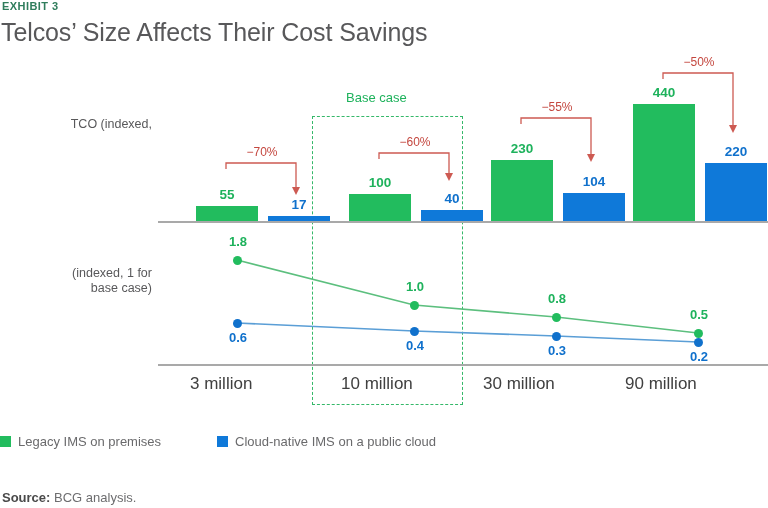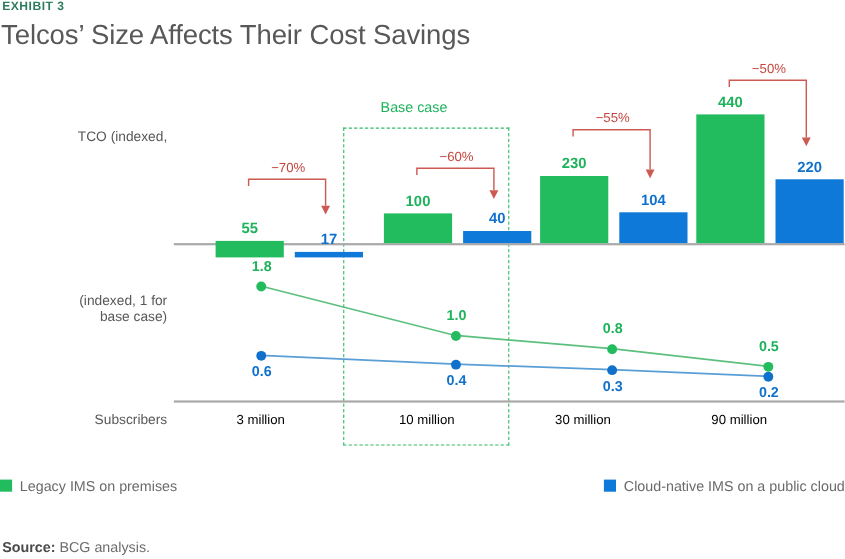--- a/index.html
+++ b/index.html
@@ -87,28 +87,28 @@
   .dot-green{background:#22bc5e;}
   .dot-blue{background:#1071cc;}
   .pt-val{
     position:absolute;font-size:13px;font-weight:bold;
     white-space:nowrap;text-align:center;
   }
 
   
   .xtick{
     position:absolute;top:374px;
-    font-size:12px;color:#000000;
-    text-align:center;white-space:nowrap;
+    font-size:17px;color:#404040;
+    text-align:left;white-space:nowrap;
   }
 
   
   #legend{
     position:absolute;left:0;top:434px;width:768px;
-    display:flex;justify-content:space-between;align-items:center;
+    display:flex;justify-content:flex-start;align-items:center;
     gap:56px;
   }
   .legend-item{display:flex;align-items:center;gap:7px;}
   .legend-swatch{width:11px;height:11px;display:inline-block;}
   .legend-text{font-size:13px;color:#6a6a6c;white-space:nowrap;}
 
   
   #footnotes{
     position:absolute;left:2px;top:492px;width:700px;
     font-size:13px;line-height:12.4px;color:#6d6d6f;
@@ -126,31 +126,30 @@
 
   <div class="abs row-caption" id="tco-caption">
     <div>TCO (indexed,</div>
   </div>
 
   <div class="abs row-caption" id="tcops-caption">
     <div>(indexed, 1 for</div>
     <div>base case)</div>
   </div>
 
-  <div class="abs row-caption" id="subscribers-caption">Subscribers</div>
 
   <div class="abs" id="plot">
 
     <div id="base-case-box"></div>
     <div id="base-case-label">Base case</div>
 
     <div class="axis-line" id="bar-baseline"></div>
     <div class="axis-line" id="line-baseline"></div>
 
-    <div class="abs" style="left:30px;top:13px;width:146px;height:221px;">
+    <div class="abs" style="left:30px;top:0;width:146px;height:221px;">
       <div class="bar bar-green" style="left:8px;width:62px;height:15px;"></div>
       <div class="bar bar-blue" style="left:80px;width:62px;height:5px;"></div>
       <div class="bar-val val-green" style="left:8px;width:62px;top:187px;">55</div>
       <div class="bar-val val-blue" style="left:80px;width:62px;top:197px;">17</div>
     </div>
 
     <div class="abs" style="left:183px;top:0;width:146px;height:221px;">
       <div class="bar bar-green" style="left:8px;width:62px;height:27px;"></div>
       <div class="bar bar-blue" style="left:80px;width:62px;height:11px;"></div>
       <div class="bar-val val-green" style="left:8px;width:62px;top:175px;">100</div>

